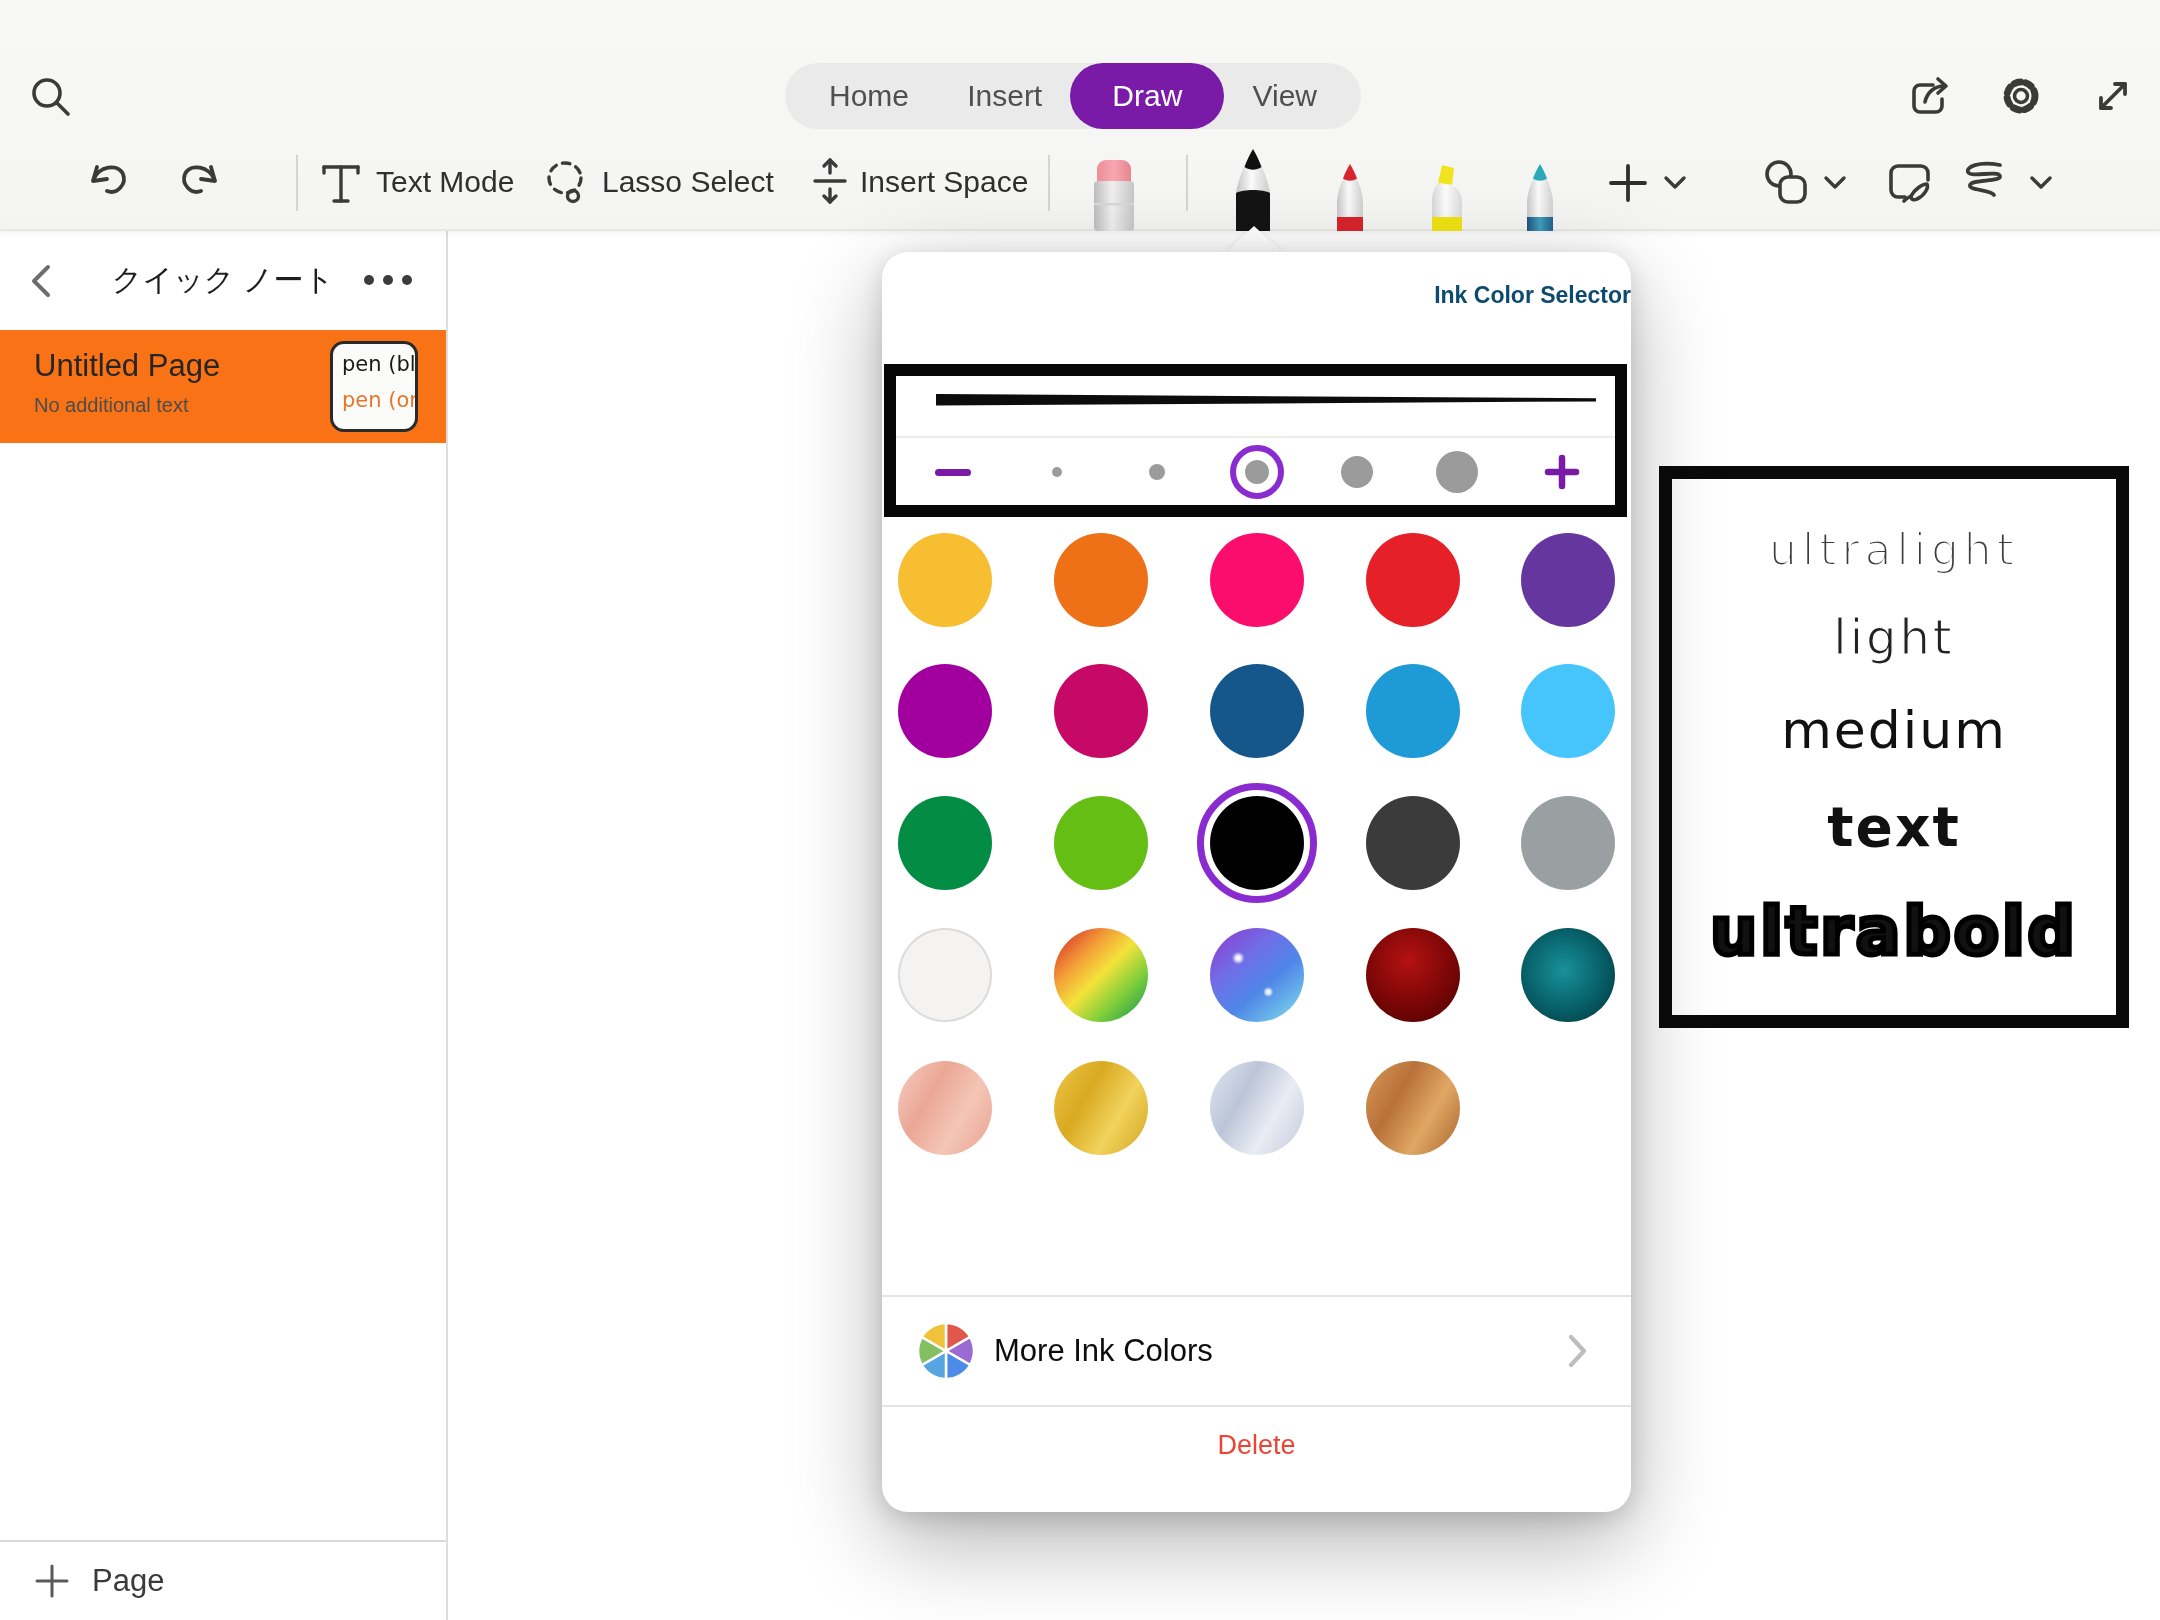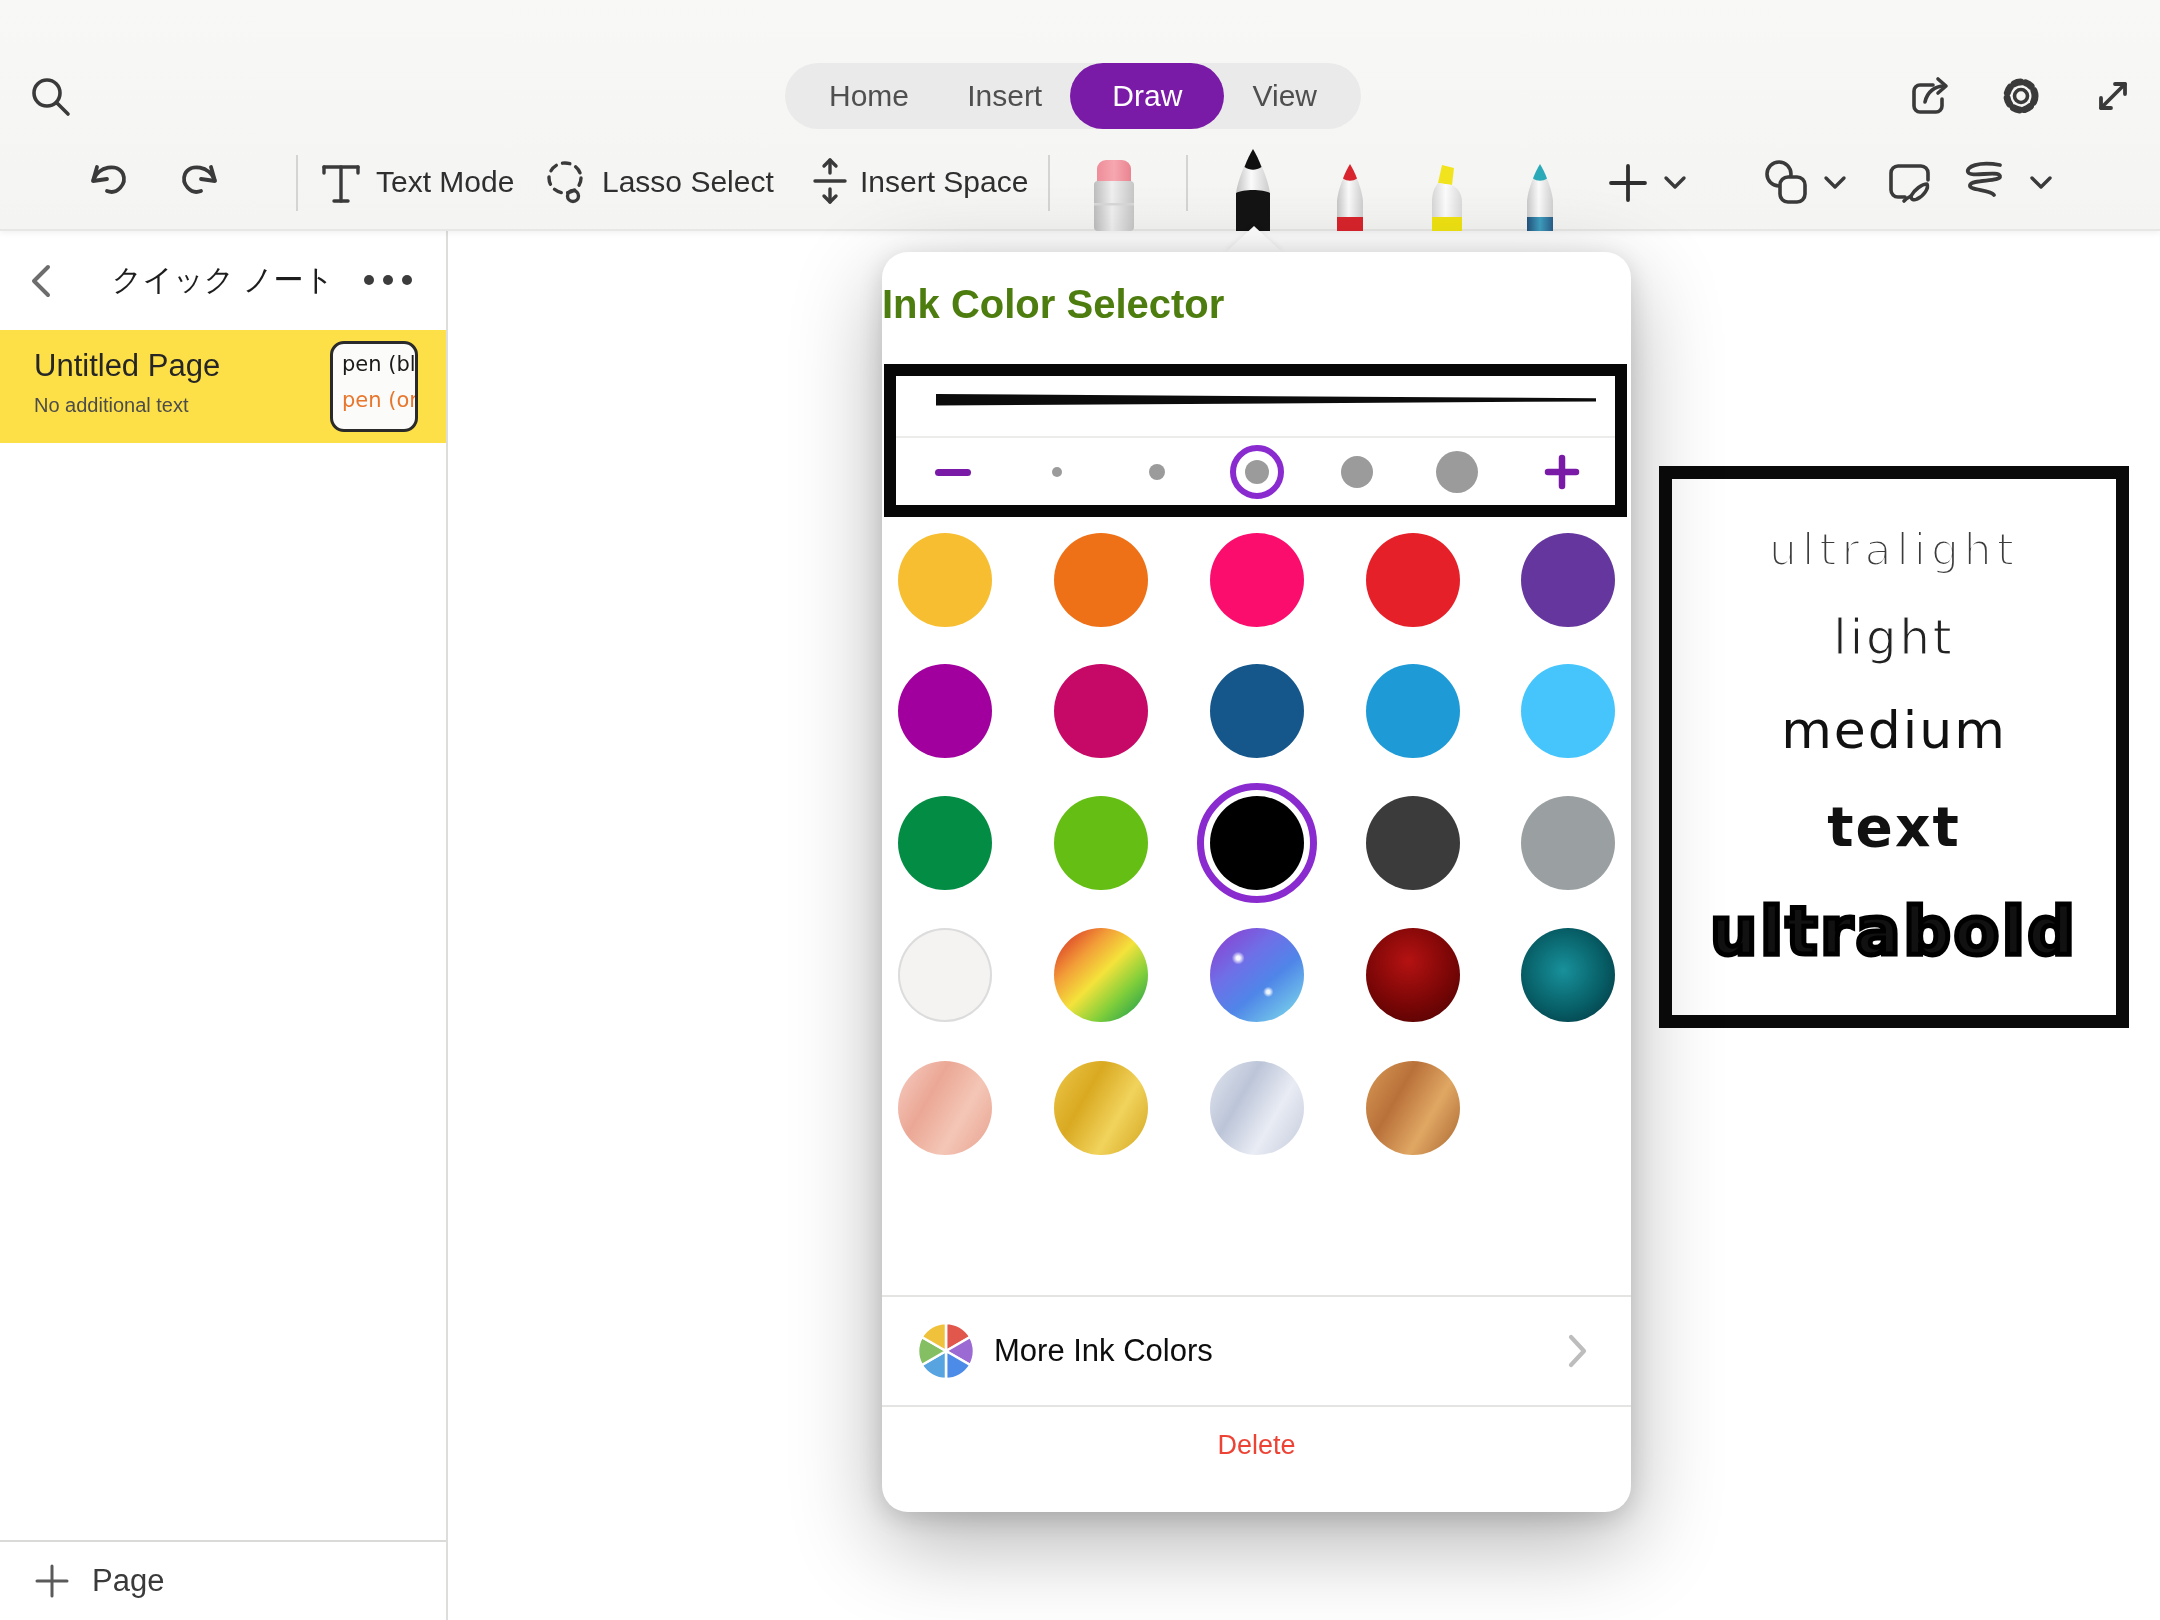--- a/index.html
+++ b/index.html
@@ -25,41 +25,41 @@
 
   
   .sidebar { position:absolute; left:0; top:231px; width:448px; height:1389px; background:#ffffff;
              border-right:2px solid #dddddc; z-index:4; }
   .sb-header { position:relative; height:99px; background:#fff; }
   .sb-title { position:absolute; left:0; right:0; top:0; height:99px; display:flex; align-items:center;
               justify-content:center; font-size:30px; color:#1d1d1d; }
   .sb-back { position:absolute; left:24px; top:30px; }
   .sb-more { position:absolute; right:34px; top:44px; display:flex; gap:9px; }
   .sb-more i { width:10px; height:10px; border-radius:50%; background:#3c3c3c; }
-  .page-row { position:relative; height:113px; background:#fde047; cursor:pointer; }
+  .page-row { position:relative; height:113px; background:#f97316; cursor:pointer; }
   .page-title { position:absolute; left:34px; top:18px; font-size:31px; color:#262626; }
   .page-sub { position:absolute; left:34px; top:64px; font-size:20px; color:#4c4c4c; }
   .thumb { position:absolute; right:28px; top:11px; width:88px; height:91px; background:#fbfbfa;
            border:3px solid #2a2a2a; border-radius:14px; overflow:hidden; padding:8px 0 0 9px;
            font-family:"DejaVu Sans", sans-serif; }
   .thumb .t1 { font-size:21px; color:#1a1a1a; white-space:nowrap; }
   .thumb .t2 { font-size:21px; color:#e8762c; white-space:nowrap; margin-top:12px; }
   .add-page { position:absolute; left:0; bottom:0; width:100%; height:80px; border-top:2px solid #dadad9;
               display:flex; align-items:center; cursor:pointer; }
   .add-page .lbl { font-size:31px; color:#3a3a3a; margin-left:22px; }
 
   
   .pop-arrow { position:absolute; left:1225px; top:226px; width:0; height:0; z-index:6;
                border-left:29px solid transparent; border-right:29px solid transparent;
                border-bottom:27px solid #ffffff; filter:drop-shadow(0 -2px 2px rgba(0,0,0,.05)); }
   .popover { position:absolute; left:882px; top:252px; width:749px; height:1260px; background:#fff;
              border-radius:26px; z-index:6;
              box-shadow:0 30px 90px rgba(0,0,0,.30), 0 6px 24px rgba(0,0,0,.14); }
-  .pop-title { position:absolute; left:0; right:0; top:30px; text-align:left; font-size:40px;
-               font-weight:bold; color:#4d7c0f; }
+  .pop-title { position:absolute; left:0; right:0; top:30px; text-align:right; font-size:23px;
+               font-weight:bold; color:#0c4a6e; }
 
   .hl-box { position:absolute; left:2px; top:112px; width:743px; height:153px;
             border:12px solid #070707; background:#fff; }
   .stroke-preview { position:absolute; left:40px; right:30px; top:6px; height:36px; }
   .hl-div { position:absolute; left:0; right:0; top:60px; height:2px; background:#ececeb; }
   .dot-row { position:absolute; left:0; top:62px; right:0; bottom:0; }
   .minus-btn, .plus-btn { position:absolute; cursor:pointer; }
   .size-dot { position:absolute; border-radius:50%; background:#9b9b9b; cursor:pointer; }
   .dot-ring { position:absolute; border-radius:50%; border:6px solid var(--ring); }
 

